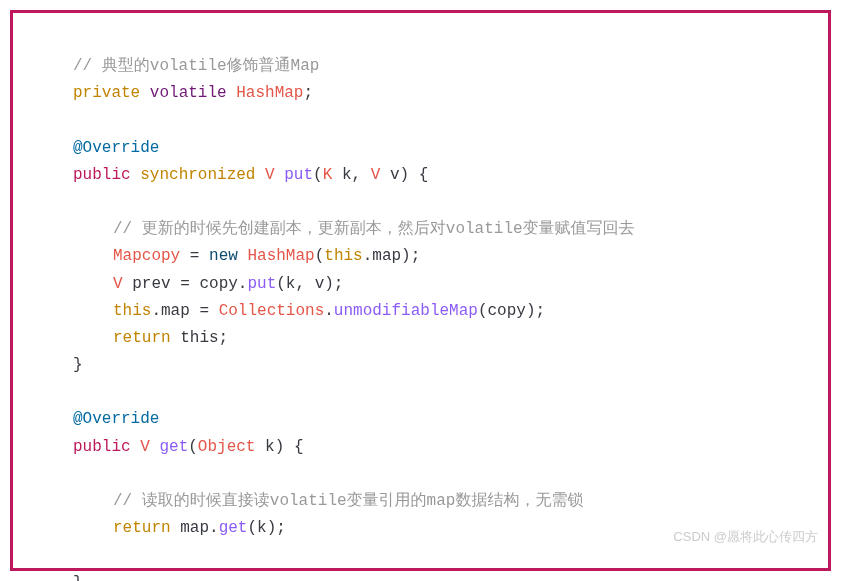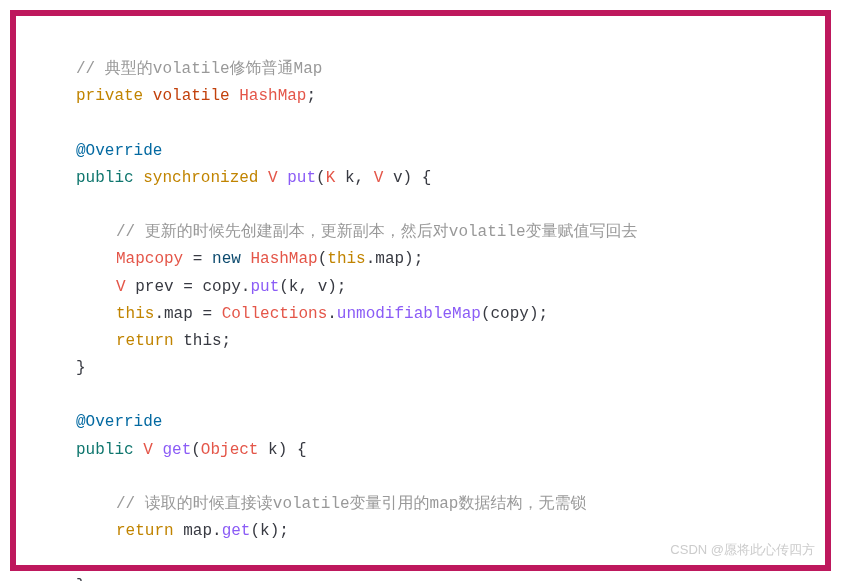--- a/index.html
+++ b/index.html
@@ -7,47 +7,47 @@
       padding: 0;
       box-sizing: border-box;
     }
     body {
       background: #ffffff;
       font-family: "SF Mono", Monaco, Consolas, "Courier New", monospace;
       font-size: 16px;
       padding: 10px;
     }
     .code-container {
-      border: 6px solid #be185d;
+      border: 3px solid #be185d;
       padding: 40px 12px 20px 12px;
       position: relative;
       width: 821px;
       height: 561px;
     }
     .code-line {
       white-space: pre;
       line-height: 1.7;
       padding-left: 48px;
     }
     .indent-1 { padding-left: 88px; }
     .comment { color: #999999; }
-    .keyword-public { color: #0f766e; }
+    .keyword-public { color: #be185d; }
     .keyword-private { color: #c18401; }
-    .keyword-volatile { color: #c2410c; margin-top: 17px; }
+    .keyword-volatile { color: #701a75; margin-top: 17px; }
     .keyword-synchronized { color: #c18401; }
     .keyword-return { color: #c18401; margin-top: 20px; }
     .keyword-new { color: #0c4a6e; }
     .keyword-this { color: #c18401; }
     .type-red { color: #e45649; }
     .annotation { color: #0369a1; }
     .method { color: #8b5cf6; }
     .text { color: #383a42; }
     .watermark {
       position: absolute;
-      bottom: 6px;
+      bottom: 22px;
       right: 10px;
       font-family: -apple-system, Arial, sans-serif;
       font-size: 13px;
       color: #cccccc;
     }
   </style>
 </head>
 <body>
 
 <div class="code-container">

